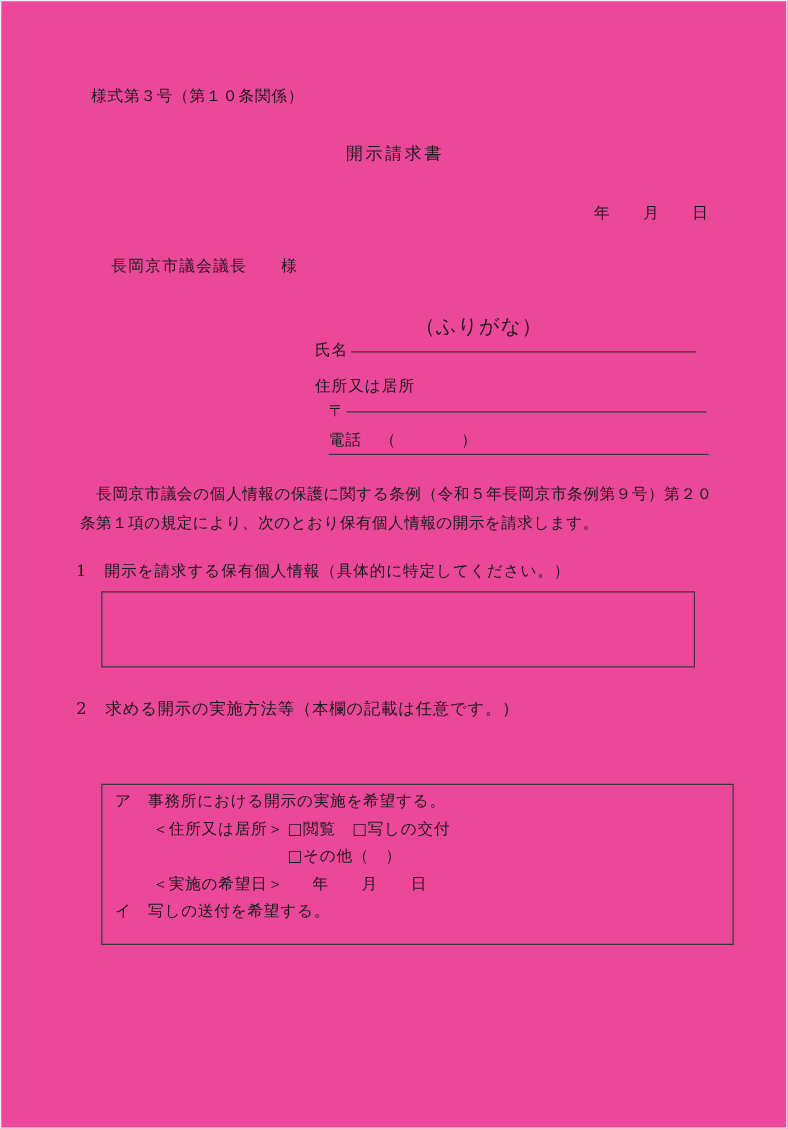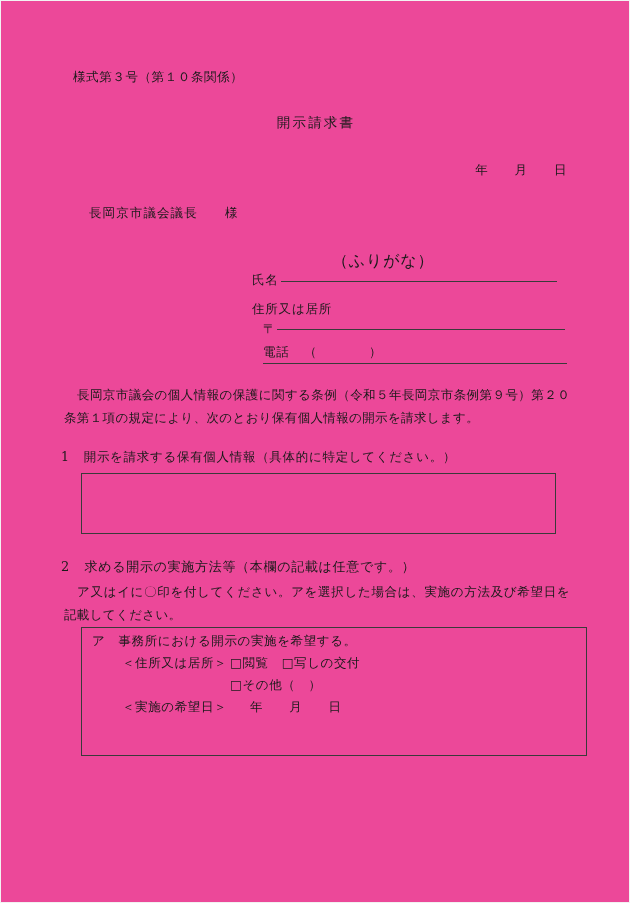--- a/index.html
+++ b/index.html
@@ -252,24 +252,24 @@
   <div class="abs sec1-title">
     <span>1</span>&nbsp;&nbsp;&nbsp;<span>開示を請求する保有個人情報（具体的に特定してください。）</span>
   </div>
 
   <div class="abs sec1-box"></div>
 
   <div class="abs sec2-title">
     <span>2</span>&nbsp;&nbsp;&nbsp;<span>求める開示の実施方法等（本欄の記載は任意です。）</span>
   </div>
 
-  <div class="abs sec2-desc">ア又はイに〇印を付してください。アを選択した場合は、実施の方法及び希望日を記載してください。</div>
 
   <div class="abs sec2-box">
     <div class="abs opt-a">ア　事務所における開示の実施を希望する。</div>
     <div class="abs method-label">＜住所又は居所＞</div>
     <div class="abs method-opts1">□閲覧　□写しの交付</div>
     <div class="abs method-opts2">□その他（　）</div>
     <div class="abs date-label">＜実施の希望日＞</div>
     <div class="abs date-fields">年　　月　　日</div>
+    <div class="abs opt-b">イ　写しの送付を希望する。</div>
   </div>
 
 </div>
 
 </body></html>

